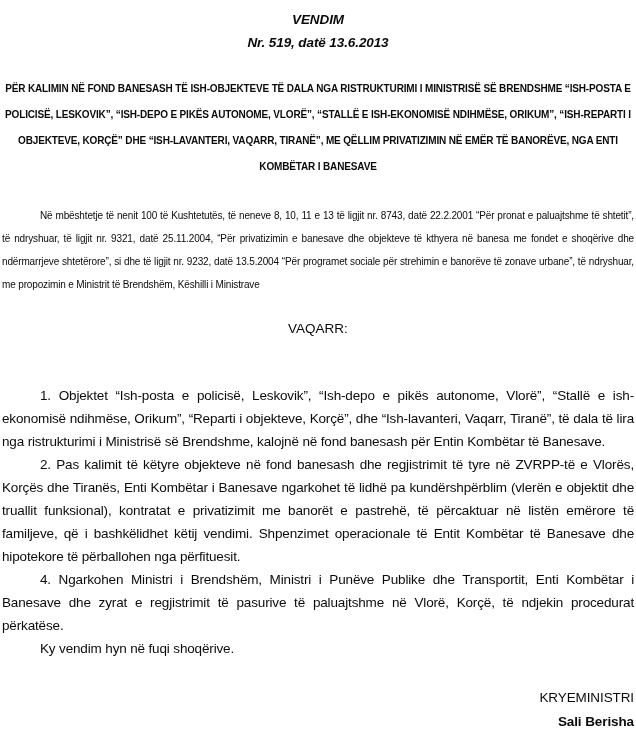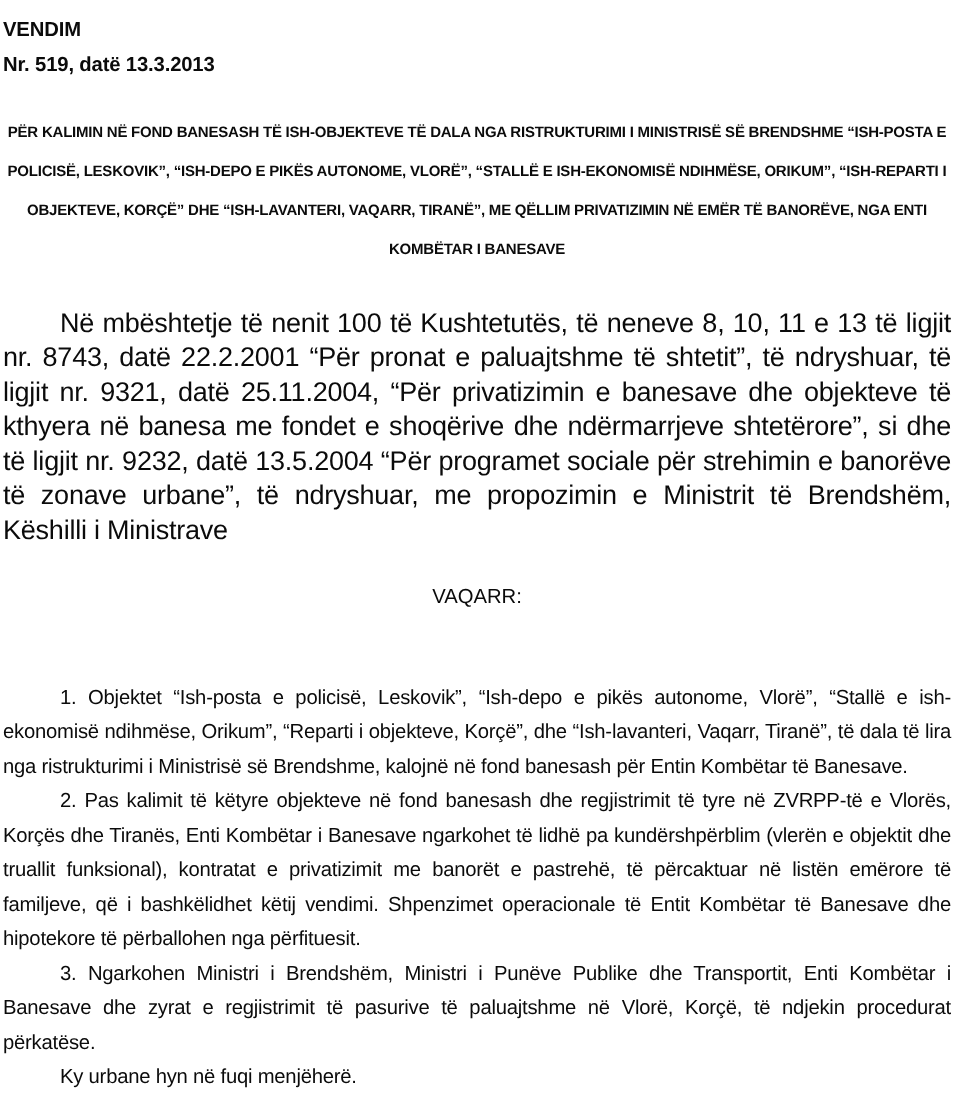--- a/index.html
+++ b/index.html
@@ -13,39 +13,40 @@
     height: 743px;
     margin: 0 auto;
     background: #ffffff;
     color: #0b0b0b;
     font-family: "Liberation Sans", "DejaVu Sans", sans-serif;
     box-sizing: border-box;
     padding: 8px 2px 0 2px;
     overflow: hidden;
   }
   .doc-header {
-    text-align: left;
+    text-align: center;
     font-weight: bold;
     font-size: 13.5px;
     line-height: 23px;
     letter-spacing: -0.1px;
+    font-style: italic;
   }
   .doc-title {
     margin-top: 22px;
     text-align: center;
     font-weight: bold;
     font-size: 10px;
     line-height: 26px;
     letter-spacing: -0.15px;
   }
   .preamble {
     margin: 24px 0 0 0;
     text-align: justify;
     text-indent: 38px;
-    font-size: 18px;
+    font-size: 10px;
     line-height: 23px;
     letter-spacing: -0.15px;
   }
   .decision-heading {
     margin-top: 21px;
     text-align: center;
     font-size: 13.5px;
     line-height: 23px;
   }
   .decisions {
@@ -78,34 +79,34 @@
     font-weight: bold;
   }
 </style>
 </head>
 <body>
 
 <div class="page">
 
   <div class="doc-header">
     <div>VENDIM</div>
-    <div>Nr. 519, datë 13.3.2013</div>
+    <div>Nr. 519, datë 13.6.2013</div>
   </div>
 
   <div class="doc-title">PËR KALIMIN NË FOND BANESASH TË ISH-OBJEKTEVE TË DALA NGA RISTRUKTURIMI I MINISTRISË SË BRENDSHME “ISH-POSTA E POLICISË, LESKOVIK”, “ISH-DEPO E PIKËS AUTONOME, VLORË”, “STALLË E ISH-EKONOMISË NDIHMËSE, ORIKUM”, “ISH-REPARTI I OBJEKTEVE, KORÇË” DHE “ISH-LAVANTERI, VAQARR, TIRANË”, ME QËLLIM PRIVATIZIMIN NË EMËR TË BANORËVE, NGA ENTI KOMBËTAR I BANESAVE</div>
 
   <p class="preamble">Në mbështetje të nenit 100 të Kushtetutës, të neneve 8, 10, 11 e 13 të ligjit nr. 8743, datë 22.2.2001 “Për pronat e paluajtshme të shtetit”, të ndryshuar, të ligjit nr. 9321, datë 25.11.2004, “Për privatizimin e banesave dhe objekteve të kthyera në banesa me fondet e shoqërive dhe ndërmarrjeve shtetërore”, si dhe të ligjit nr. 9232, datë 13.5.2004 “Për programet sociale për strehimin e banorëve të zonave urbane”, të ndryshuar, me propozimin e Ministrit të Brendshëm, Këshilli i Ministrave</p>
 
   <div class="decision-heading">VAQARR:</div>
 
   <div class="decisions">
     <p>1. Objektet “Ish-posta e policisë, Leskovik”, “Ish-depo e pikës autonome, Vlorë”, “Stallë e ish-ekonomisë ndihmëse, Orikum”, “Reparti i objekteve, Korçë”, dhe “Ish-lavanteri, Vaqarr, Tiranë”, të dala të lira nga ristrukturimi i Ministrisë së Brendshme, kalojnë në fond banesash për Entin Kombëtar të Banesave.</p>
     <p>2. Pas kalimit të këtyre objekteve në fond banesash dhe regjistrimit të tyre në ZVRPP-të e Vlorës, Korçës dhe Tiranës, Enti Kombëtar i Banesave ngarkohet të lidhë pa kundërshpërblim (vlerën e objektit dhe truallit funksional), kontratat e privatizimit me banorët e pastrehë, të përcaktuar në listën emërore të familjeve, që i bashkëlidhet këtij vendimi. Shpenzimet operacionale të Entit Kombëtar të Banesave dhe hipotekore të përballohen nga përfituesit.</p>
-    <p>3. Ngarkohen Ministri i Brendshëm, Ministri i Punëve Publike dhe Transportit, Enti Kombëtar i Banesave dhe zyrat e regjistrimit të pasurive të paluajtshme në Vlorë, Korçë, të ndjekin procedurat përkatëse.</p>
-    <p class="closing-line">Ky urbane hyn në fuqi menjëherë.</p>
+    <p>4. Ngarkohen Ministri i Brendshëm, Ministri i Punëve Publike dhe Transportit, Enti Kombëtar i Banesave dhe zyrat e regjistrimit të pasurive të paluajtshme në Vlorë, Korçë, të ndjekin procedurat përkatëse.</p>
+    <p class="closing-line">Ky vendim hyn në fuqi shoqërive.</p>
   </div>
 
   <div class="signature">
-    <div class="sig-role">RISTRUKTURIMI</div>
+    <div class="sig-role">KRYEMINISTRI</div>
     <div class="sig-name">Sali Berisha</div>
   </div>
 
 </div>
 
 </body></html>

